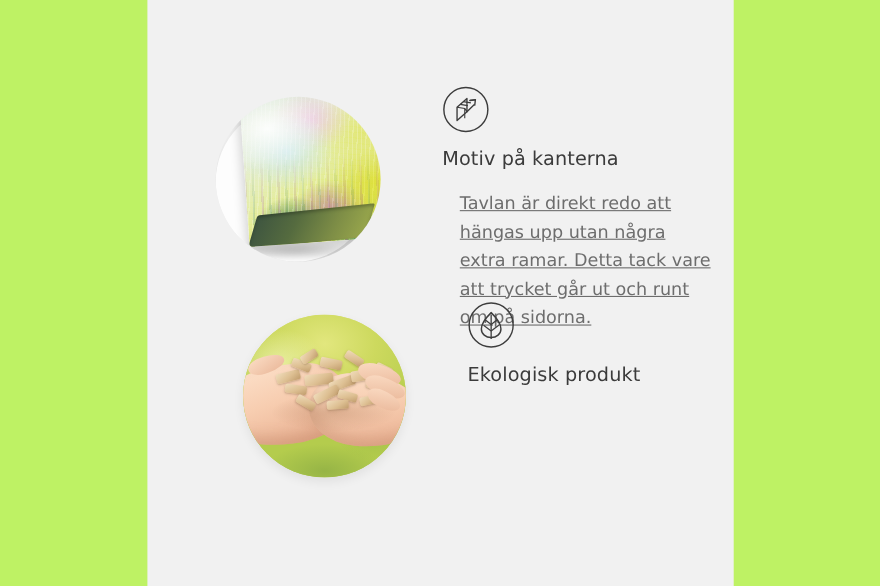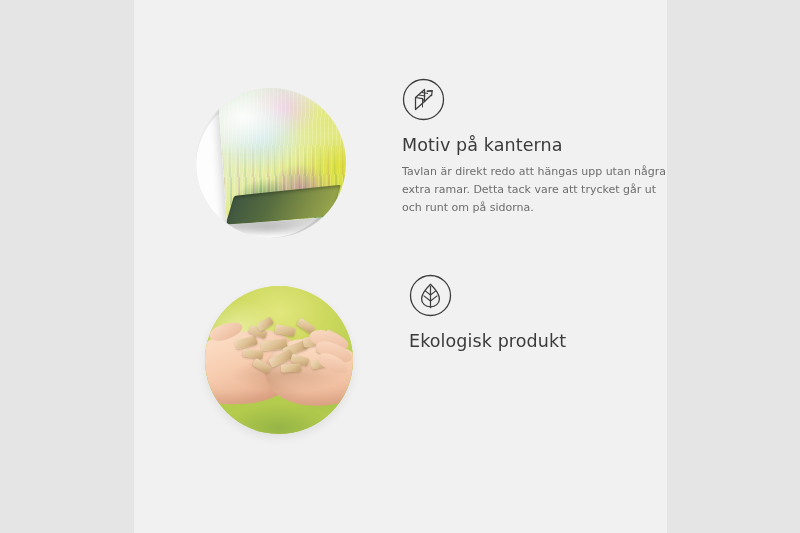--- a/index.html
+++ b/index.html
@@ -8,41 +8,41 @@
     padding: 0;
     background: #ffffff;
   }
   body {
     font-family: "DejaVu Sans", sans-serif;
   }
   .screenshot {
     position: relative;
     width: 800px;
     height: 533px;
-    background: #e5e5e5;
+    background: #bef264;
     overflow: hidden;
   }
   
   .panel {
     position: absolute;
     left: 134px;
     top: 0;
     width: 533px;
     height: 533px;
     background: #f1f1f1;
   }
 
   
   .feature {
     position: absolute;
     display: flex;
     align-items: flex-start;
   }
   .feature-1 { left: 134px; top: 76px;  width: 533px; }
-  .feature-2 { left: 131px; top: 272px; width: 533px; }
+  .feature-2 { left: 147px; top: 272px; width: 533px; }
 
   
   .media {
     position: relative;
     flex: 0 0 auto;
     border-radius: 50%;
     overflow: hidden;
   }
   .media-canvas {
     width: 150px;
@@ -209,25 +209,26 @@
   .icon-wrap svg { display: block; }
   h2.feature-title {
     margin: 0 0 7px 0;
     font-size: 17.5px;
     font-weight: 400;
     color: #3b3b3b;
     letter-spacing: 0.1px;
     line-height: 1.2;
   }
   p.feature-desc {
-    margin: 0;
-    font-size: 11px;
+    margin: 16px;
+    font-size: 16px;
     line-height: 1.62;
     color: #6d6d6d;
     max-width: 268px;
+    text-decoration: underline;
   }
 </style>
 </head>
 <body>
 
 <div class="screenshot">
 
   <div class="panel"></div>
 
   <div class="feature feature-1">

